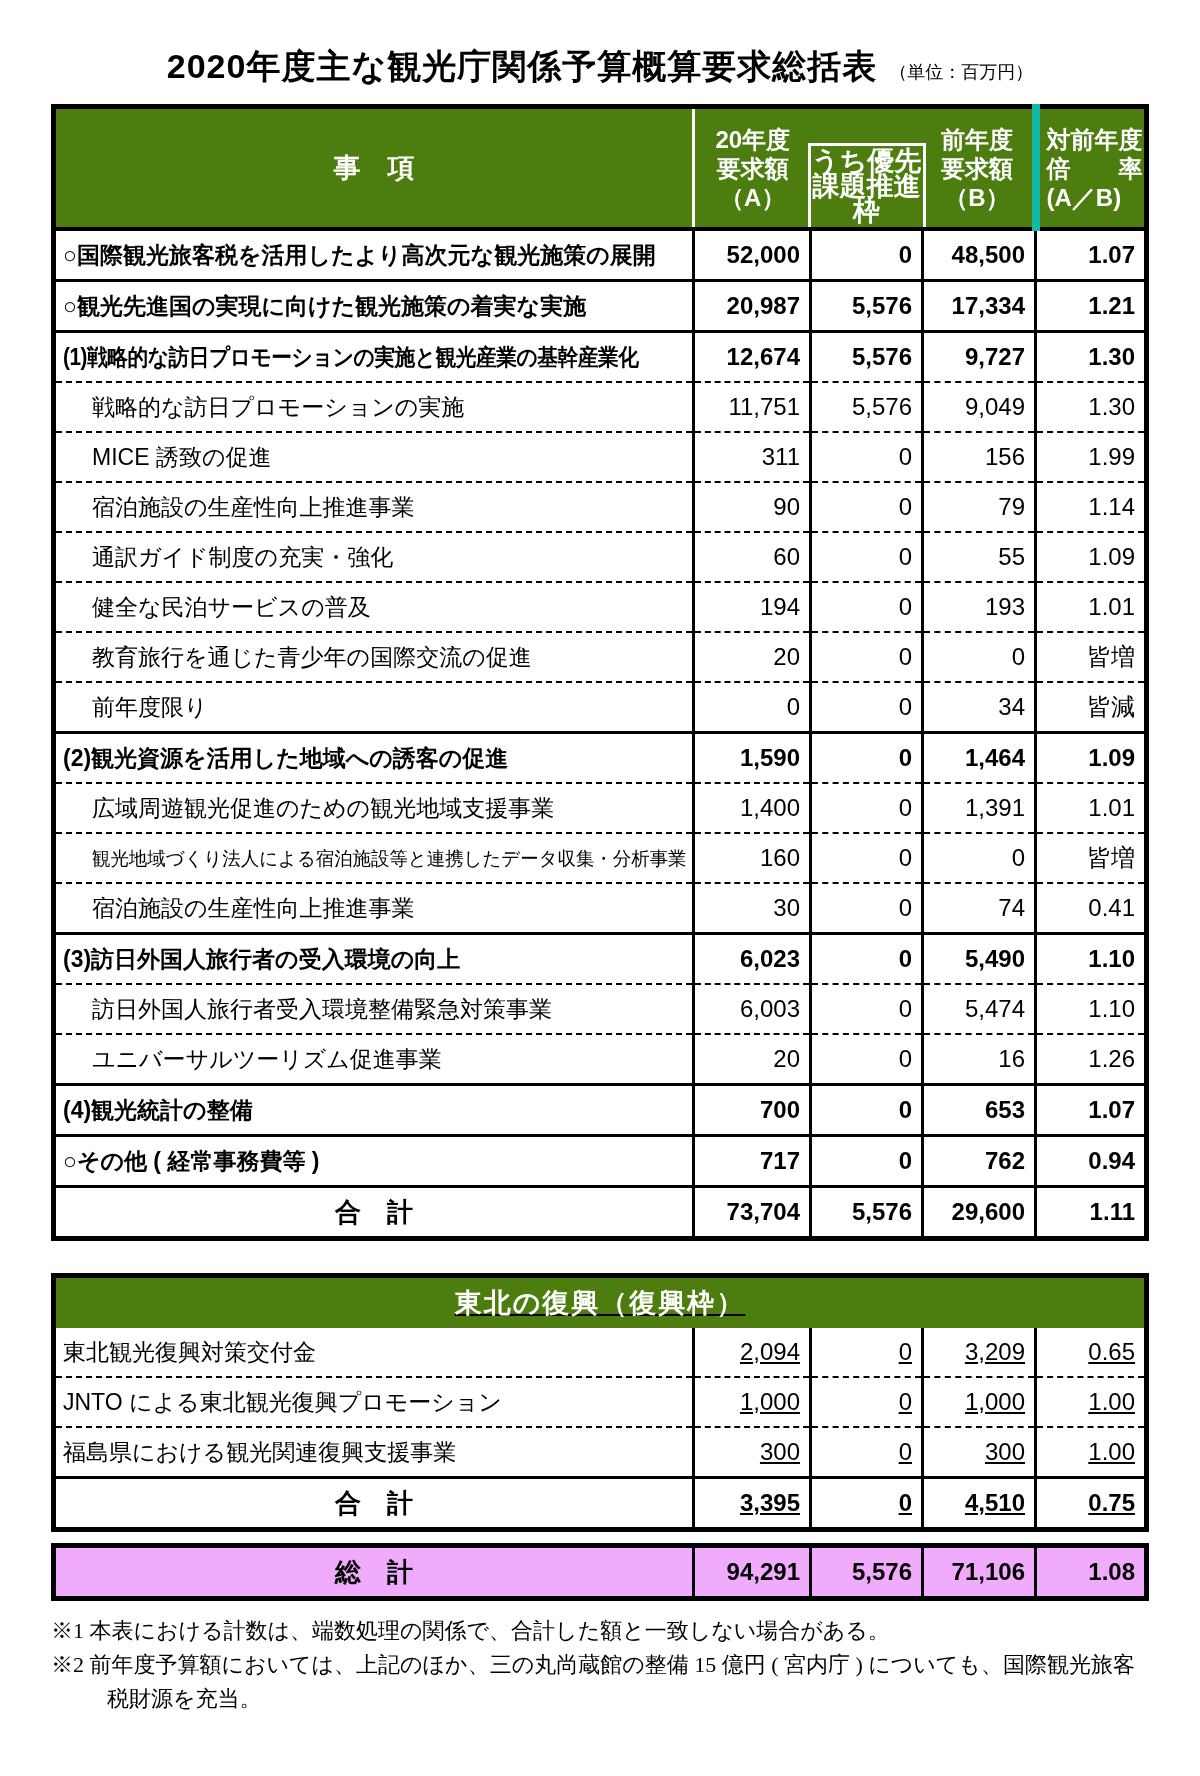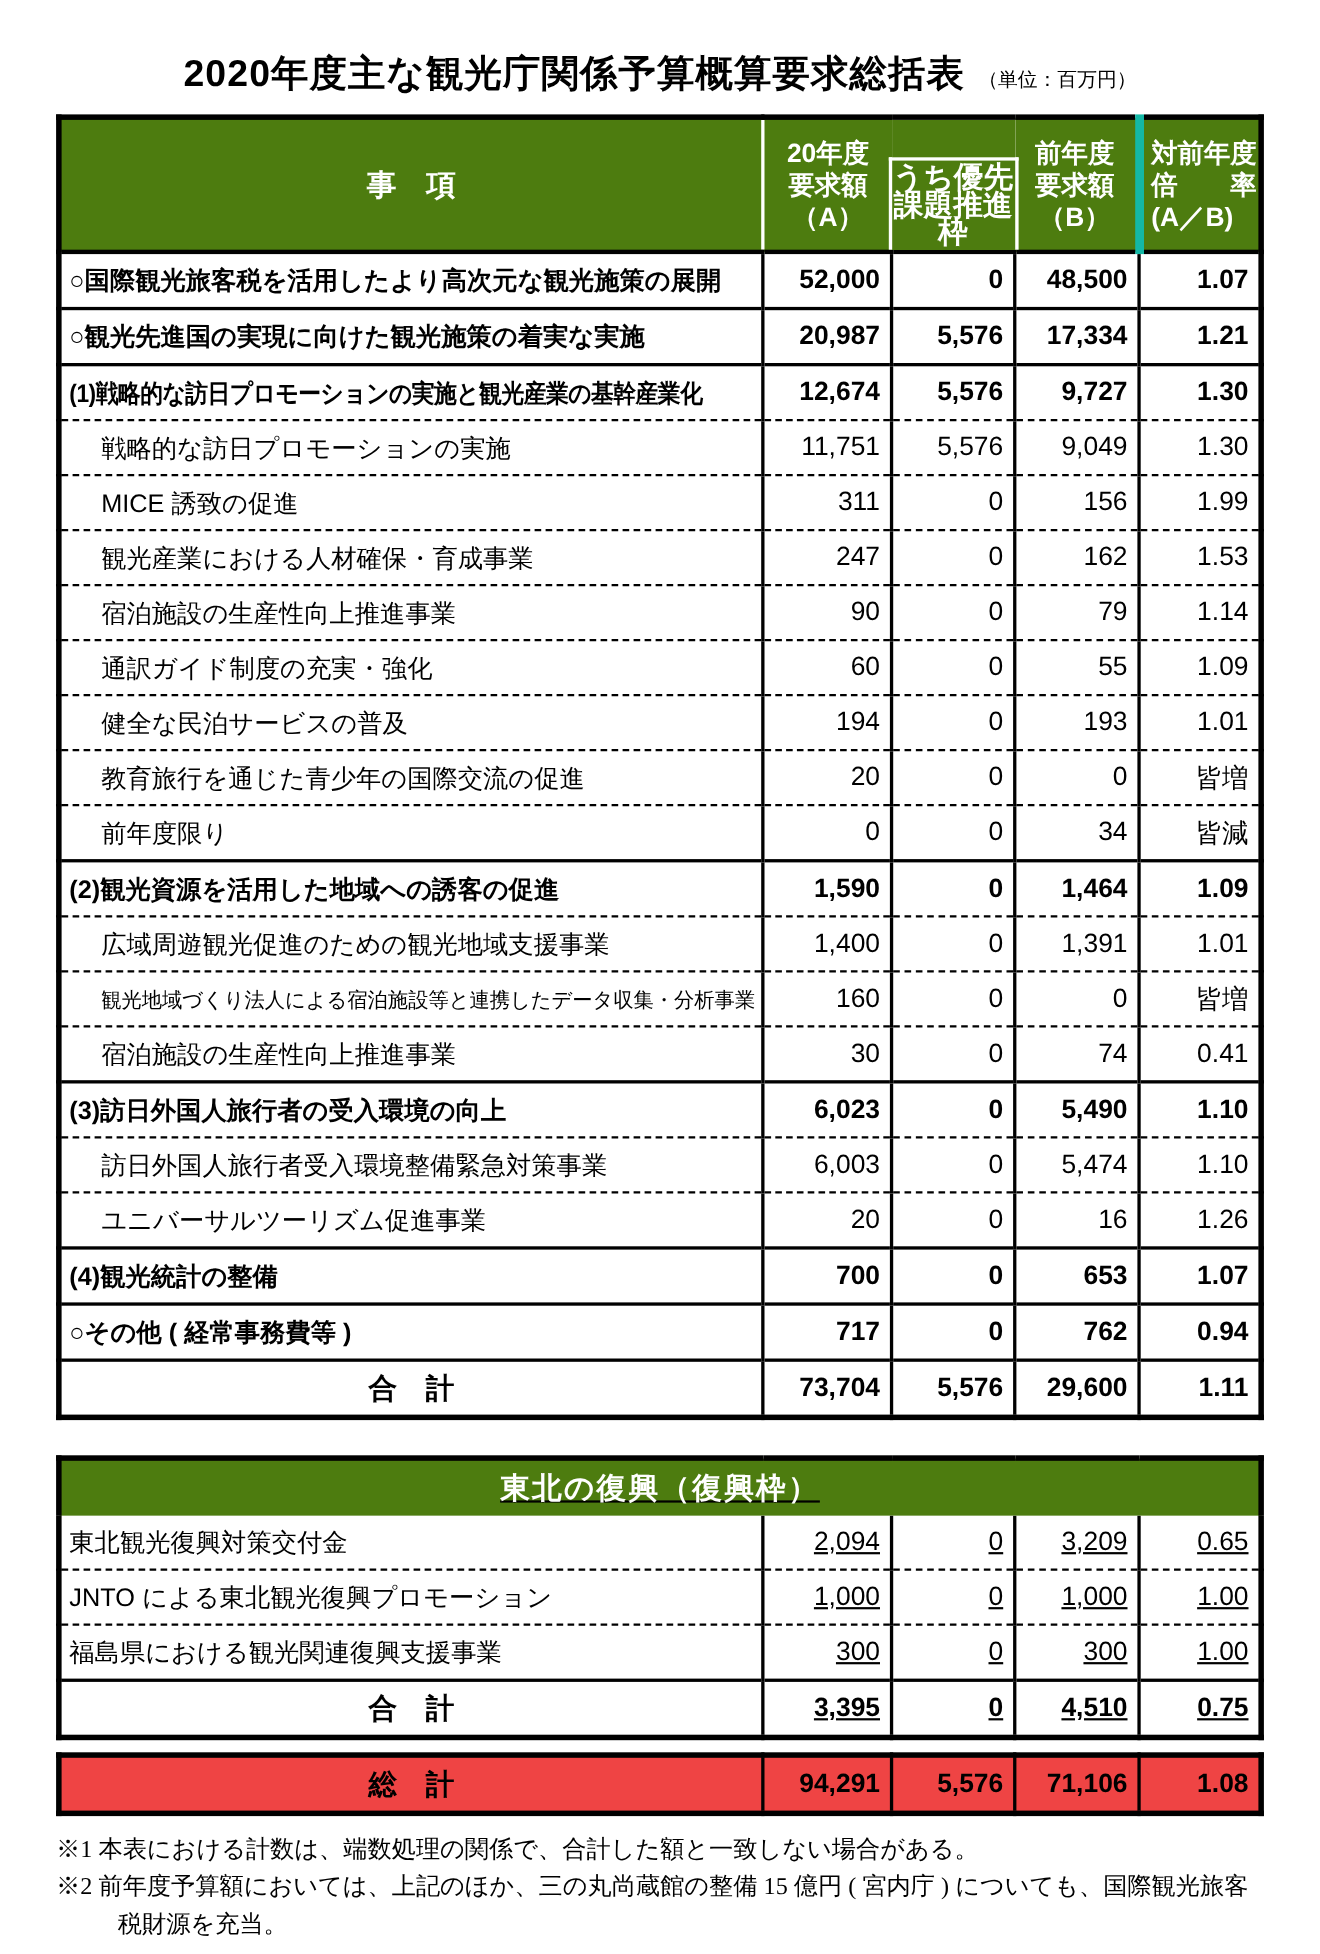--- a/index.html
+++ b/index.html
@@ -47,21 +47,21 @@
   td.num { text-align:right; padding-right:9px; font-size:24px; font-family:"Liberation Sans","DejaVu Sans",sans-serif; }
   tr.section td.num, tr.total td.num, tr.grand td.num { font-weight:bold; }
   tr.total td.item, tr.grand td.item { text-align:center; padding-left:0; font-size:26px; font-weight:bold; }
   tr.cond td.item span  { font-size:23px; transform:scaleX(0.90); transform-origin:0 50%; letter-spacing:-0.5px; }
   tr.small td.item span { font-size:19px; transform:scaleX(0.97); transform-origin:0 50%; }
 
   table.t2 { margin-top:32px;text-decoration:underline; }
   th.blackbar { height:50px; font-size:27px; letter-spacing:2px; border-bottom:none; text-align:center; }
 
   table.t3 { margin-top:11px; }
-  table.t3 tbody td { background:#ef4444; }
+  table.t3 tbody td { background:#f0abfc; }
 
   .notes { margin-top:13px; font-family:"Liberation Serif","DejaVu Serif",serif; font-size:22px; line-height:34px; }
   .notes p { margin:0; }
   .note-hang { text-indent:-2.55em; padding-left:2.55em; }
 </style>
 </head>
 <body>
 
 <div class="page">
 
@@ -133,27 +133,20 @@
           <td class="num"><span>1.30</span></td>
         </tr>
         <tr class="sub sep-dashed">
           <td class="item"><span>MICE 誘致の促進</span></td>
           <td class="num"><span>311</span></td>
           <td class="num"><span>0</span></td>
           <td class="num"><span>156</span></td>
           <td class="num"><span>1.99</span></td>
         </tr>
         <tr class="sub sep-dashed">
-          <td class="item"><span>観光産業における人材確保・育成事業</span></td>
-          <td class="num"><span>247</span></td>
-          <td class="num"><span>0</span></td>
-          <td class="num"><span>162</span></td>
-          <td class="num"><span>1.53</span></td>
-        </tr>
-        <tr class="sub sep-dashed">
           <td class="item"><span>宿泊施設の生産性向上推進事業</span></td>
           <td class="num"><span>90</span></td>
           <td class="num"><span>0</span></td>
           <td class="num"><span>79</span></td>
           <td class="num"><span>1.14</span></td>
         </tr>
         <tr class="sub sep-dashed">
           <td class="item"><span>通訳ガイド制度の充実・強化</span></td>
           <td class="num"><span>60</span></td>
           <td class="num"><span>0</span></td>

